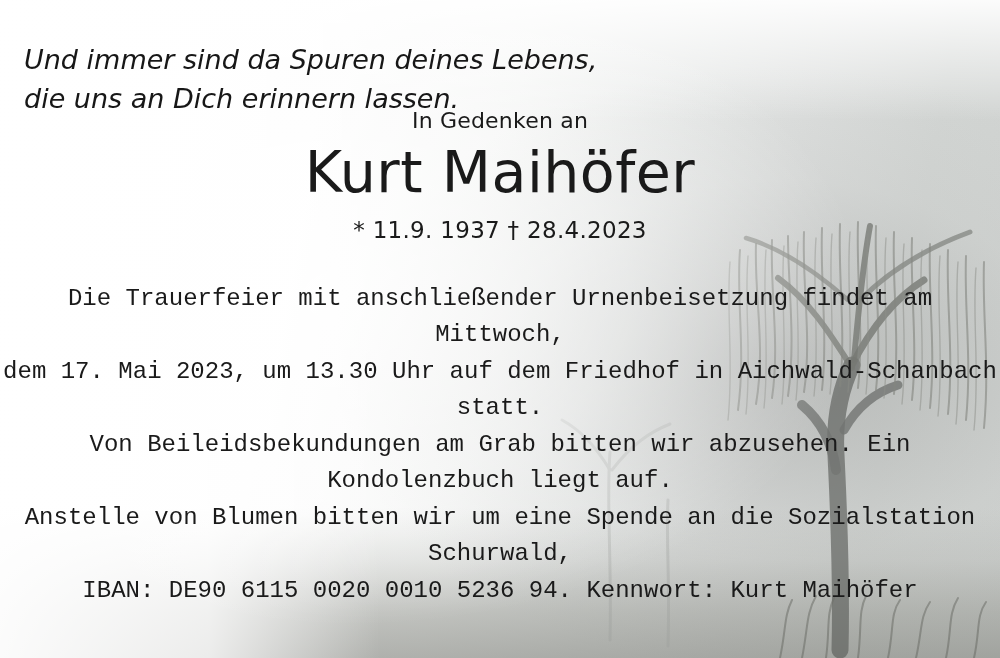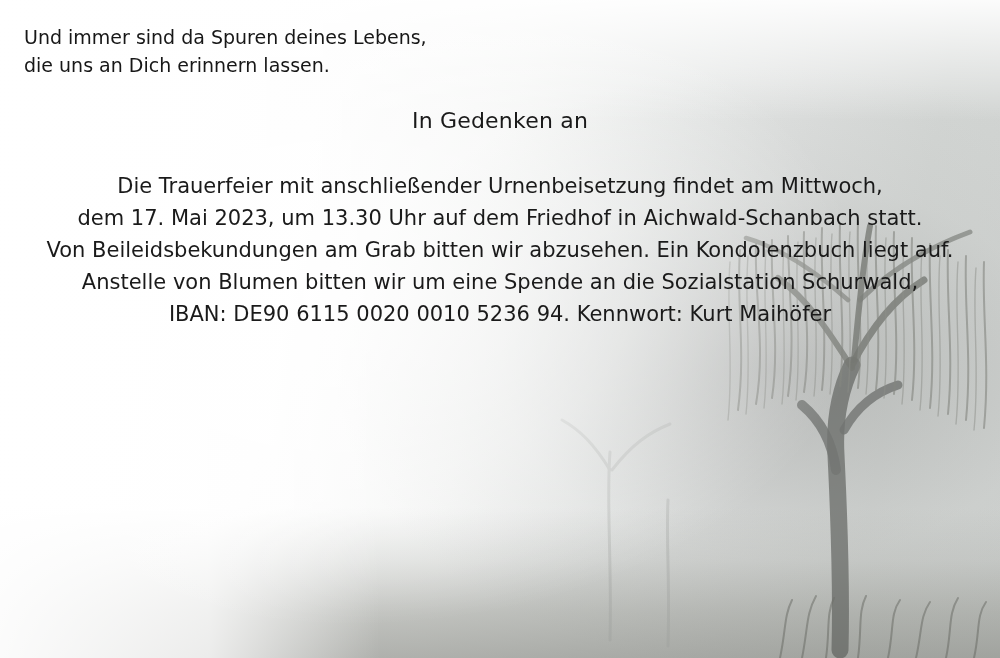--- a/index.html
+++ b/index.html
@@ -56,22 +56,23 @@
     pointer-events: none;
   }
   .content {
     position: relative;
     width: 1000px;
     height: 658px;
   }
   .quote {
     position: absolute;
     left: 24px;
-    top: 24px;
-    font-size: 19px;
+    top: 40px;
+    font-style: italic;
+    font-size: 27px;
     line-height: 1.45;
     white-space: pre-line;
     color: #171717;
   }
   .place-date {
     position: absolute;
     right: 24px;
     top: 24px;
     font-size: 21px;
     color: #171717;
@@ -100,23 +101,24 @@
     letter-spacing: 0.3px;
   }
   .family {
     margin-top: 46px;
     font-size: 21.5px;
     line-height: 1.52;
     white-space: pre-line;
   }
   .details {
     margin-top: 38px;
-    font-size: 21px;
+    font-size: 24px;
     line-height: 1.52;
     white-space: pre-line;
+    font-family: Liberation Mono, monospace;
   }
   .memorial {
     margin-top: 9px;
     font-size: 15.5px;
     letter-spacing: 0.2px;
   }
 </style>
 </head>
 <body>
 
@@ -198,20 +200,22 @@
   <div class="content-veil"></div>
 
   <div class="content">
 
     <div class="quote">Und immer sind da Spuren deines Lebens,
 die uns an Dich erinnern lassen.</div>
 
 
     <div class="center-col">
       <div class="in-memory">In Gedenken an</div>
+      <div class="name">Kurt Maihöfer</div>
+      <div class="dates">* 11.9. 1937    † 28.4.2023</div>
       <div class="details">Die Trauerfeier mit anschließender Urnenbeisetzung findet am Mittwoch,
 dem 17. Mai 2023, um 13.30 Uhr auf dem Friedhof in Aichwald-Schanbach statt.
 Von Beileidsbekundungen am Grab bitten wir abzusehen. Ein Kondolenzbuch liegt auf.
 Anstelle von Blumen bitten wir um eine Spende an die Sozialstation Schurwald,
 IBAN: DE90 6115 0020 0010 5236 94. Kennwort: Kurt Maihöfer</div>
     </div>
 
   </div>
 </div>
 

